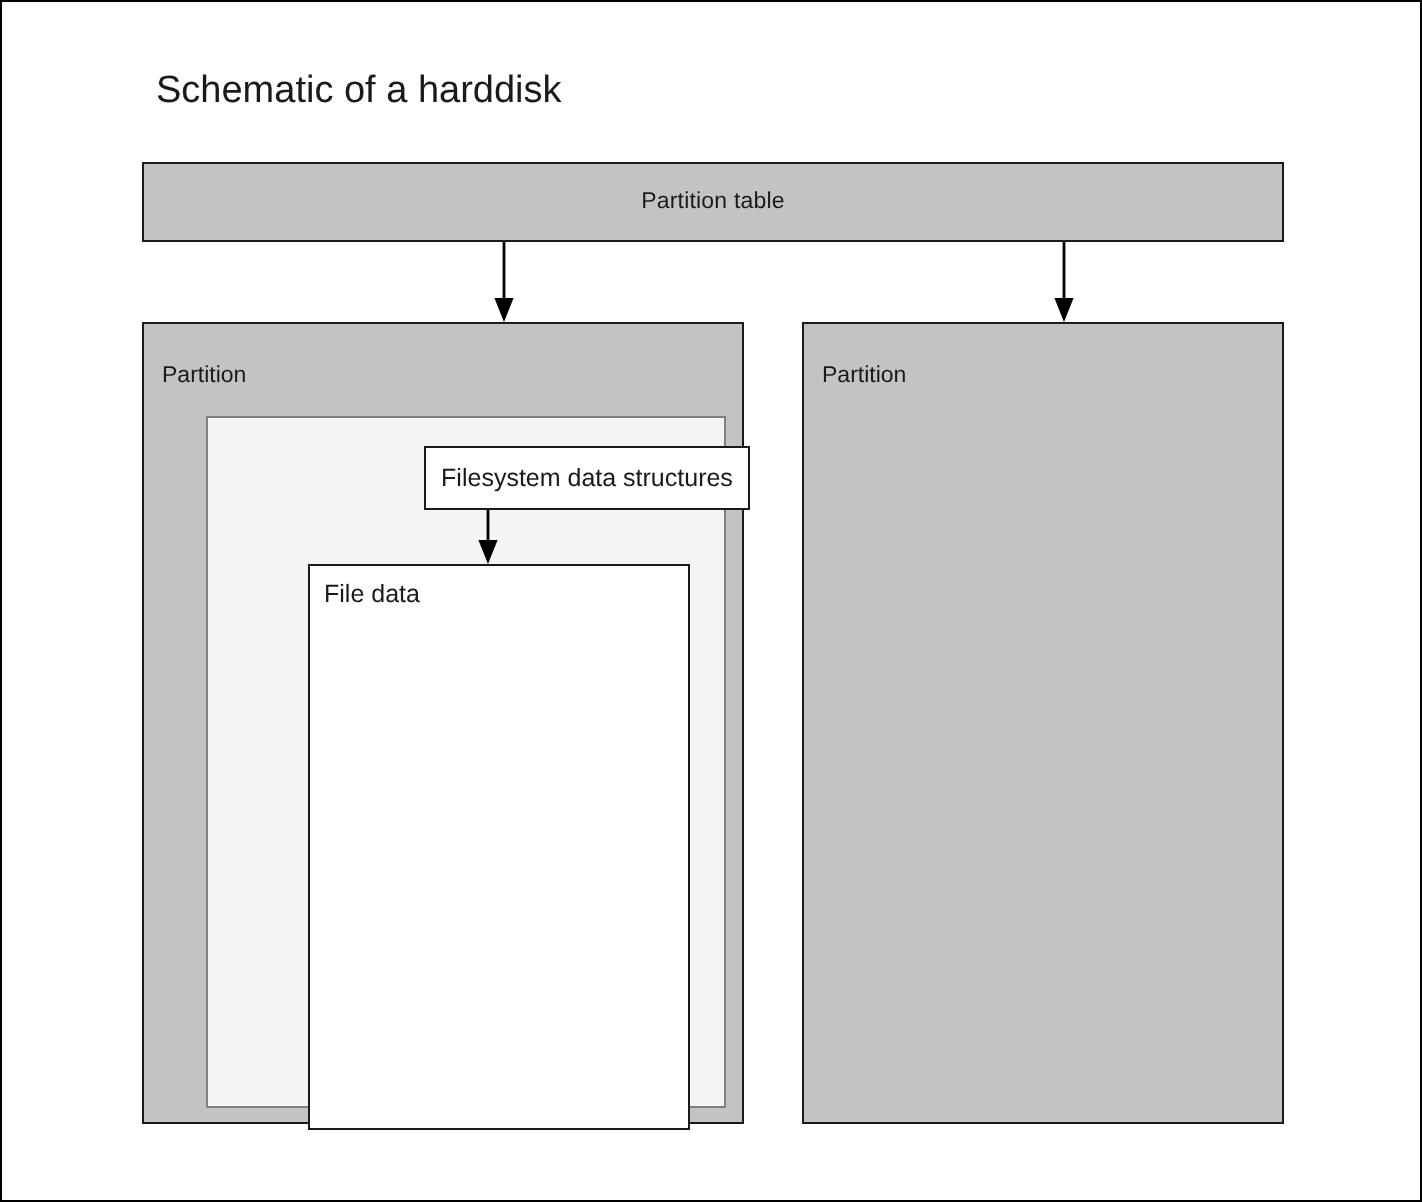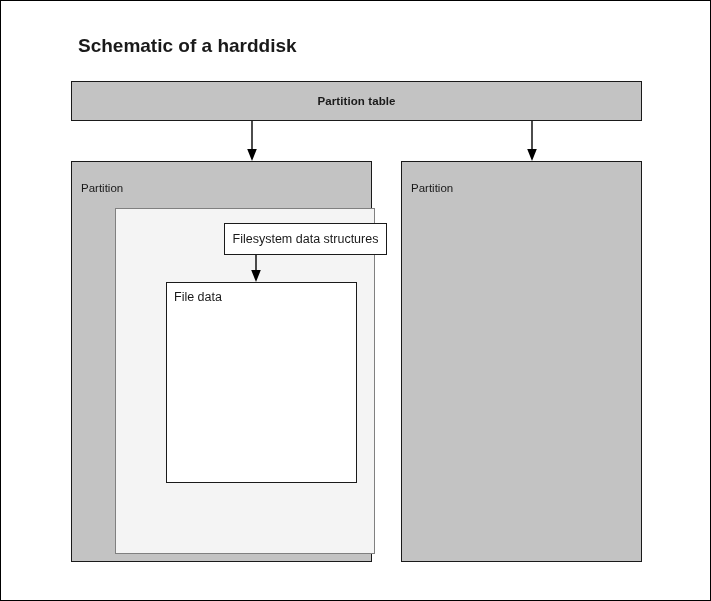--- a/index.html
+++ b/index.html
@@ -23,21 +23,21 @@
   }
 
   
   .diagram-title {
     position: absolute;
     left: 77px;
     top: 33px;
     font-size: 19px;
     line-height: 24px;
     color: #1a1a1a;
-    font-weight: 700;
+    font-weight: 400;
     white-space: nowrap;
   }
 
   
   .box {
     position: absolute;
     box-sizing: border-box;
     border: 1px solid #000000;
   }
 
@@ -61,21 +61,21 @@
     left: 70px;
     top: 80px;
     width: 571px;
     height: 40px;
     display: flex;
     align-items: center;
     justify-content: center;
   }
   #partition-table .label {
     font-size: 11.5px;
-    font-weight: bold;
+    font-weight: normal;
     color: #1a1a1a;
     letter-spacing: 0.1px;
   }
 
   
   #partition-left {
     left: 70px;
     top: 160px;
     width: 301px;
     height: 401px;
@@ -94,21 +94,20 @@
     font-weight: normal;
     color: #1a1a1a;
   }
 
   
   #filesystem-region {
     left: 31px;
     top: 46px;
     width: 260px;
     height: 346px;
-    margin-left: 12px;
   }
 
   
   #fs-data-structures {
     left: 108px;
     top: 14px;
     width: 163px;
     height: 32px;
     display: flex;
     align-items: center;
@@ -118,21 +117,21 @@
     font-size: 12.5px;
     color: #1a1a1a;
     white-space: nowrap;
   }
 
   
   #file-data {
     left: 50px;
     top: 73px;
     width: 191px;
-    height: 201px;
+    height: 283px;
   }
   #file-data .label {
     position: absolute;
     left: 7px;
     top: 7px;
     font-size: 12.5px;
     color: #1a1a1a;
     white-space: nowrap;
   }
 

